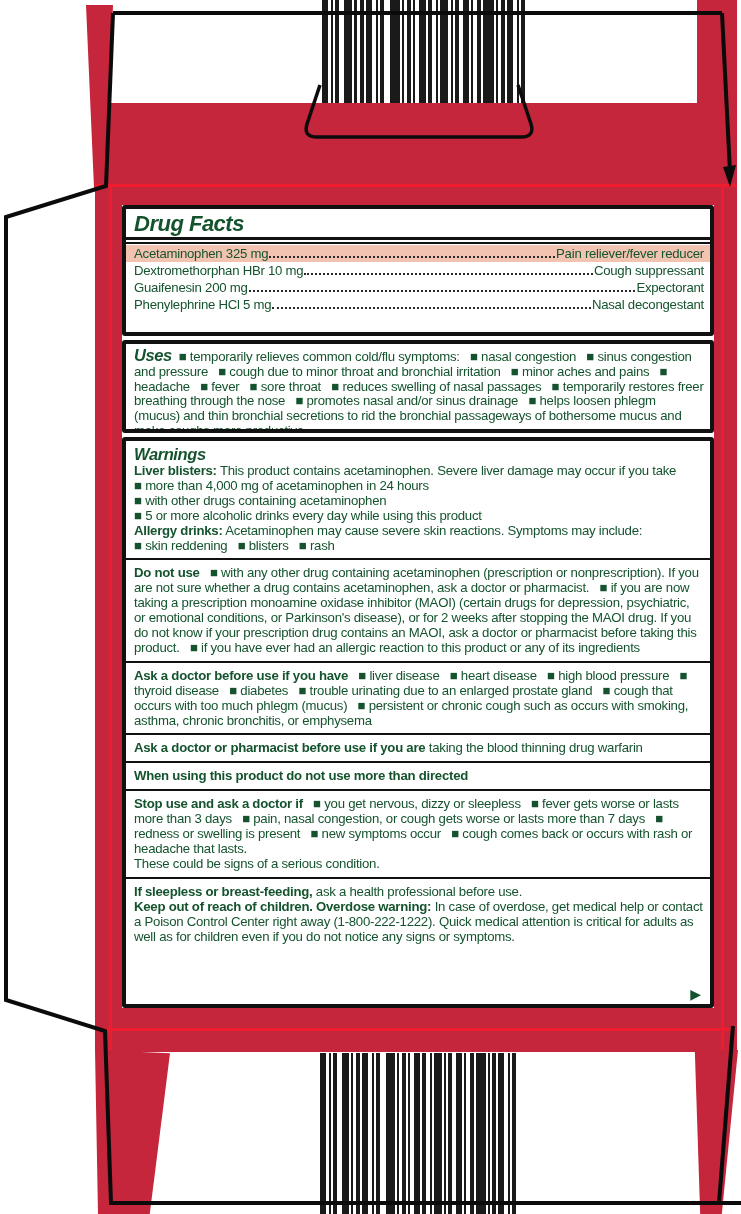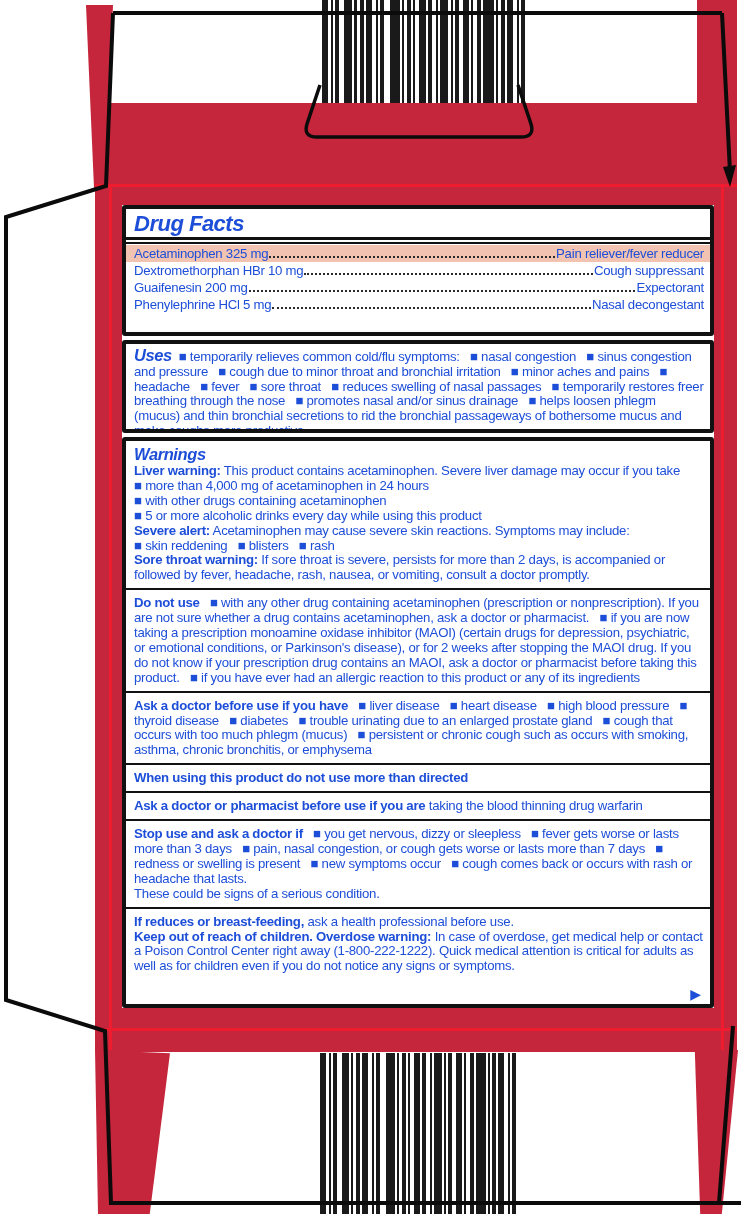--- a/index.html
+++ b/index.html
@@ -1,18 +1,18 @@
 <!DOCTYPE html>
 <html><head>
 <meta charset="utf-8">
 <style>
   html,body{margin:0;padding:0;background:#ffffff;}
   .stage{
     position:relative;width:741px;height:1214px;background:#fff;overflow:hidden;
-    font-family:"Liberation Sans",sans-serif;color:#1d4ed8;
+    font-family:"Liberation Sans",sans-serif;color:#14532d;
   }
   
   .red{position:absolute;background:#c5263b;}
   .red-main{left:95px;top:103px;width:642px;height:949px;}
   .red-strip-tl{left:86px;top:5px;width:27px;height:185px;clip-path:polygon(0 0,100% 0,74% 100%,30% 100%);}
   .red-strip-tr{left:697px;top:0;width:40px;height:110px;}
   .red-strip-bl{left:95px;top:1050px;width:75px;height:164px;clip-path:polygon(0 0,100% 2%,73% 100%,4% 100%);}
   .red-strip-br{left:693px;top:1050px;width:45px;height:164px;clip-path:polygon(4% 0,100% 0,64% 100%,16% 100%);}
   .fold{position:absolute;background:#ee1c2e;}
   .fold-h1{left:95px;top:184px;width:642px;height:3px;}
@@ -124,45 +124,44 @@
   </div>
 
   <div class="dfbox dfbox2">
     <div class="uses-p"><b class="sec-head">Uses</b><span>  ■ temporarily relieves common cold/flu symptoms:   ■ nasal congestion   ■ sinus congestion and pressure   ■ cough due to minor throat and bronchial irritation   ■ minor aches and pains   ■ headache   ■ fever   ■ sore throat   ■ reduces swelling of nasal passages   ■ temporarily restores freer breathing through the nose   ■ promotes nasal and/or sinus drainage   ■ helps loosen phlegm (mucus) and thin bronchial secretions to rid the bronchial passageways of bothersome mucus and make coughs more productive</span></div>
   </div>
 
   <div class="dfbox dfbox3">
     <div class="wsections">
         <div class="wsec">
           <div class="whead">Warnings</div>
-          <div class="wp"><b>Liver warning:</b> This product contains acetaminophen. Severe liver damage may occur if you take</div>
+          <div class="wp"><b>Liver blisters:</b> This product contains acetaminophen. Severe liver damage may occur if you take</div>
           <div class="wp">■ more than 4,000 mg of acetaminophen in 24 hours</div>
           <div class="wp">■ with other drugs containing acetaminophen</div>
           <div class="wp">■ 5 or more alcoholic drinks every day while using this product</div>
-          <div class="wp"><b>Severe alert:</b> Acetaminophen may cause severe skin reactions. Symptoms may include:</div>
+          <div class="wp"><b>Allergy drinks:</b> Acetaminophen may cause severe skin reactions. Symptoms may include:</div>
           <div class="wp">■ skin reddening   ■ blisters   ■ rash</div>
-          <div class="wp"><b>Sore throat warning:</b> If sore throat is severe, persists for more than 2 days, is accompanied or followed by fever, headache, rash, nausea, or vomiting, consult a doctor promptly.</div>
         </div>
         <div class="wsec">
           <div class="wp"><b>Do not use</b>   ■ with any other drug containing acetaminophen (prescription or nonprescription). If you are not sure whether a drug contains acetaminophen, ask a doctor or pharmacist.   ■ if you are now taking a prescription monoamine oxidase inhibitor (MAOI) (certain drugs for depression, psychiatric, or emotional conditions, or Parkinson's disease), or for 2 weeks after stopping the MAOI drug. If you do not know if your prescription drug contains an MAOI, ask a doctor or pharmacist before taking this product.   ■ if you have ever had an allergic reaction to this product or any of its ingredients</div>
         </div>
         <div class="wsec">
           <div class="wp"><b>Ask a doctor before use if you have</b>   ■ liver disease   ■ heart disease   ■ high blood pressure   ■ thyroid disease   ■ diabetes   ■ trouble urinating due to an enlarged prostate gland   ■ cough that occurs with too much phlegm (mucus)   ■ persistent or chronic cough such as occurs with smoking, asthma, chronic bronchitis, or emphysema</div>
         </div>
         <div class="wsec">
-          <div class="wp"><b>When using this product do not use more than directed</b></div>
+          <div class="wp"><b>Ask a doctor or pharmacist before use if you are</b> taking the blood thinning drug warfarin</div>
         </div>
         <div class="wsec">
-          <div class="wp"><b>Ask a doctor or pharmacist before use if you are</b> taking the blood thinning drug warfarin</div>
+          <div class="wp"><b>When using this product do not use more than directed</b></div>
         </div>
         <div class="wsec">
           <div class="wp"><b>Stop use and ask a doctor if</b>   ■ you get nervous, dizzy or sleepless   ■ fever gets worse or lasts more than 3 days   ■ pain, nasal congestion, or cough gets worse or lasts more than 7 days   ■ redness or swelling is present   ■ new symptoms occur   ■ cough comes back or occurs with rash or headache that lasts.</div>
           <div class="wp">These could be signs of a serious condition.</div>
         </div>
         <div class="wsec">
-          <div class="wp"><b>If reduces or breast-feeding,</b> ask a health professional before use.</div>
+          <div class="wp"><b>If sleepless or breast-feeding,</b> ask a health professional before use.</div>
           <div class="wp"><b>Keep out of reach of children. Overdose warning:</b> In case of overdose, get medical help or contact a Poison Control Center right away (1-800-222-1222). Quick medical attention is critical for adults as well as for children even if you do not notice any signs or symptoms.</div>
         </div>
       </div>
     <div class="cont-arrow">▶</div>
   </div>
 
 </div>
 
 </body></html>

